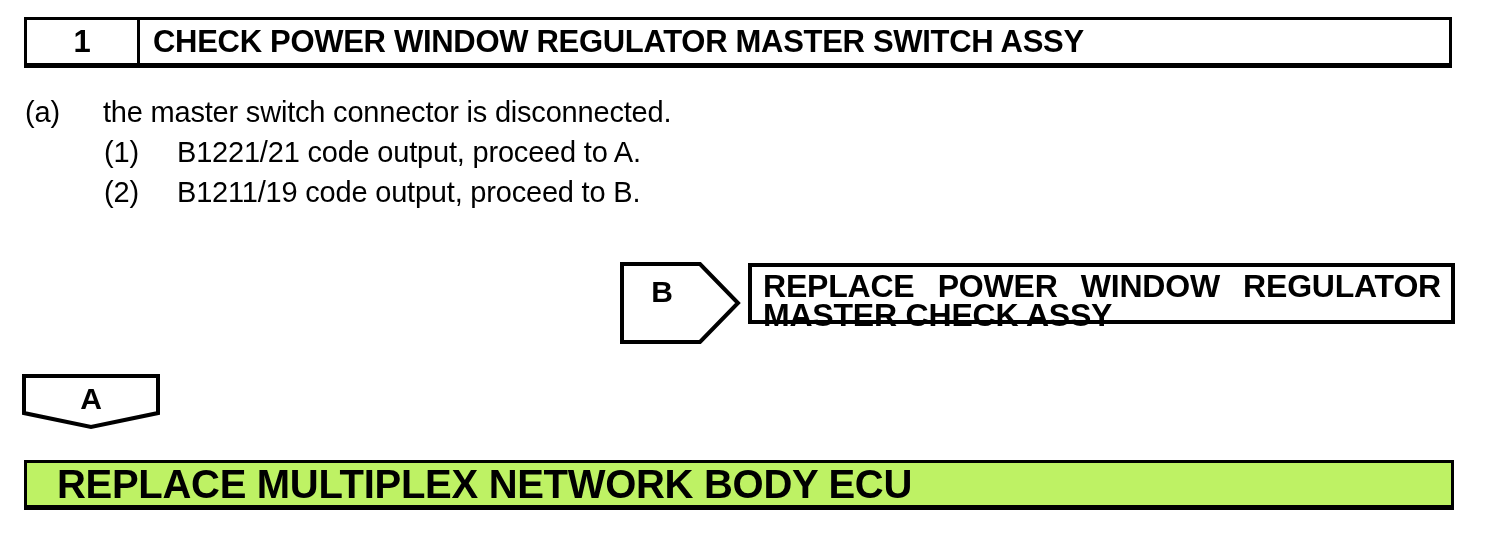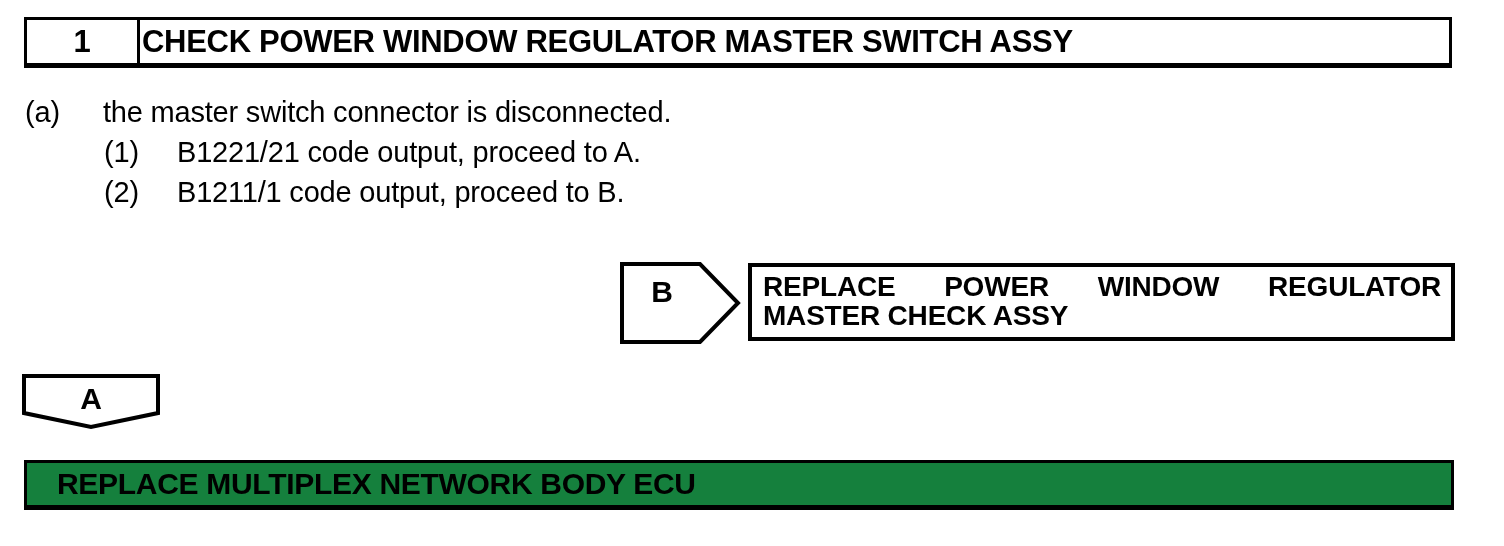--- a/index.html
+++ b/index.html
@@ -27,21 +27,21 @@
   .step-number-cell {
     width: 110px;
     border-right: 3px solid #000;
     display: flex; align-items: center; justify-content: center;
     font-weight: bold; font-size: 31px;
     flex-shrink: 0;
   }
   .step-title-cell {
     flex: 1;
     display: flex; align-items: center;
-    padding-left: 2px;
+    padding-left: 13px;
     font-weight: bold; font-size: 31px;
     letter-spacing: -0.3px;
     white-space: nowrap; overflow: hidden;
   }
 
   
   .instruction {
     position: absolute;
     left: 25px; top: 92px;
     width: 1432px;
@@ -67,47 +67,47 @@
     font-weight: bold; font-size: 30px;
     text-align: center;
   }
   .connector-letter-b { left: 622px; top: 275px; width: 80px; }
   .connector-letter-a { left: 24px; top: 382px; width: 134px; }
 
   
   .action-box-b {
     position: absolute;
     left: 748px; top: 263px;
-    width: 707px; height: 78px;
+    width: 707px; height: 61px;
     border: 4px solid #000;
     box-sizing: border-box;
     padding: 5px 10px 0 11px;
-    font-weight: bold; font-size: 28px; line-height: 29px;
+    font-weight: bold; font-size: 32px; line-height: 29px;
     letter-spacing: -0.2px;
     background: #fff;
   }
   .jline {
     text-align: justify;
     text-align-last: justify;
     white-space: nowrap;
   }
 
   
   .action-box-a {
     position: absolute;
     left: 24px; top: 460px;
     width: 1430px; height: 50px;
     border: 3px solid #000;
     border-bottom-width: 5px;
     box-sizing: border-box;
     display: flex; align-items: center;
     padding-left: 30px;
-    font-weight: bold; font-size: 30px;
+    font-weight: bold; font-size: 40px;
     letter-spacing: -0.3px;
-    background: #15803d;
+    background: #bef264;
     white-space: nowrap;
   }
 </style>
 </head>
 <body>
 
 <div class="canvas">
 
   <div class="step-header">
     <div class="step-number-cell">1</div>
@@ -120,21 +120,21 @@
       <div class="instruction-text">
         <div>the master switch connector is disconnected.</div>
       </div>
     </div>
     <div class="substep-row">
       <div class="substep-label">(1)</div>
       <div class="substep-text">B1221/21 code output, proceed to A.</div>
     </div>
     <div class="substep-row">
       <div class="substep-label">(2)</div>
-      <div class="substep-text">B1211/1 code output, proceed to B.</div>
+      <div class="substep-text">B1211/19 code output, proceed to B.</div>
     </div>
   </div>
 
   <svg class="connector-svg" style="left:620px; top:262px;" width="122" height="84" viewBox="0 0 122 84">
     <polygon points="2,2 80,2 118,41 80,80 2,80" fill="#ffffff" stroke="#000000" stroke-width="4" stroke-linejoin="miter"></polygon>
   </svg>
   <div class="connector-letter connector-letter-b">B</div>
 
   <div class="action-box-b">
     <div class="jline">REPLACE POWER WINDOW REGULATOR</div>

